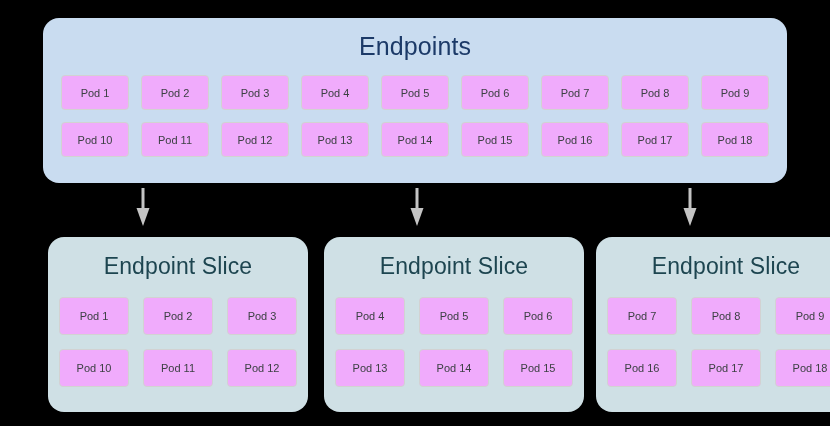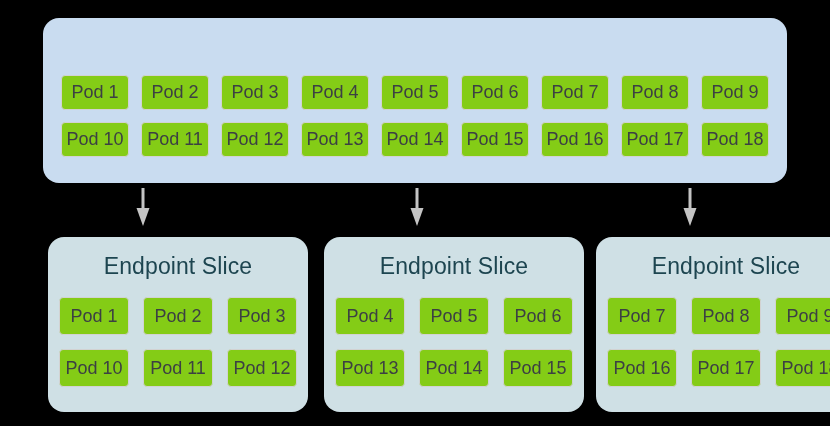--- a/index.html
+++ b/index.html
@@ -49,28 +49,28 @@
     display: flex;
     justify-content: center;
     gap: 12px;
   }
   .pod-row + .pod-row {
     margin-top: 12px;
   }
   .pod {
     width: 68px;
     height: 35px;
-    background: #84cc16;
+    background: #f0abfc;
     border: 1px solid #d2d2d2;
     border-radius: 4px;
     box-sizing: border-box;
     display: flex;
     align-items: center;
     justify-content: center;
-    font-size: 18px;
+    font-size: 11px;
     color: #3c4043;
     white-space: nowrap;
   }
 
   
   .arrow {
     position: absolute;
     top: 188px;
     width: 24px;
     height: 38px;
@@ -111,20 +111,21 @@
     width: 100%;
   }
   .slice-rows .pod-row { gap: 14px; }
   .slice-rows .pod-row + .pod-row { margin-top: 14px; }
   .slice-rows .pod { width: 70px; height: 38px; }
 </style>
 </head>
 <body>
 
 <div id="endpoints-panel">
+  <div id="endpoints-title">Endpoints</div>
   <div id="endpoints-rows">
       <div class="pod-row">
         <div class="pod">Pod 1</div>
         <div class="pod">Pod 2</div>
         <div class="pod">Pod 3</div>
         <div class="pod">Pod 4</div>
         <div class="pod">Pod 5</div>
         <div class="pod">Pod 6</div>
         <div class="pod">Pod 7</div>
         <div class="pod">Pod 8</div>

